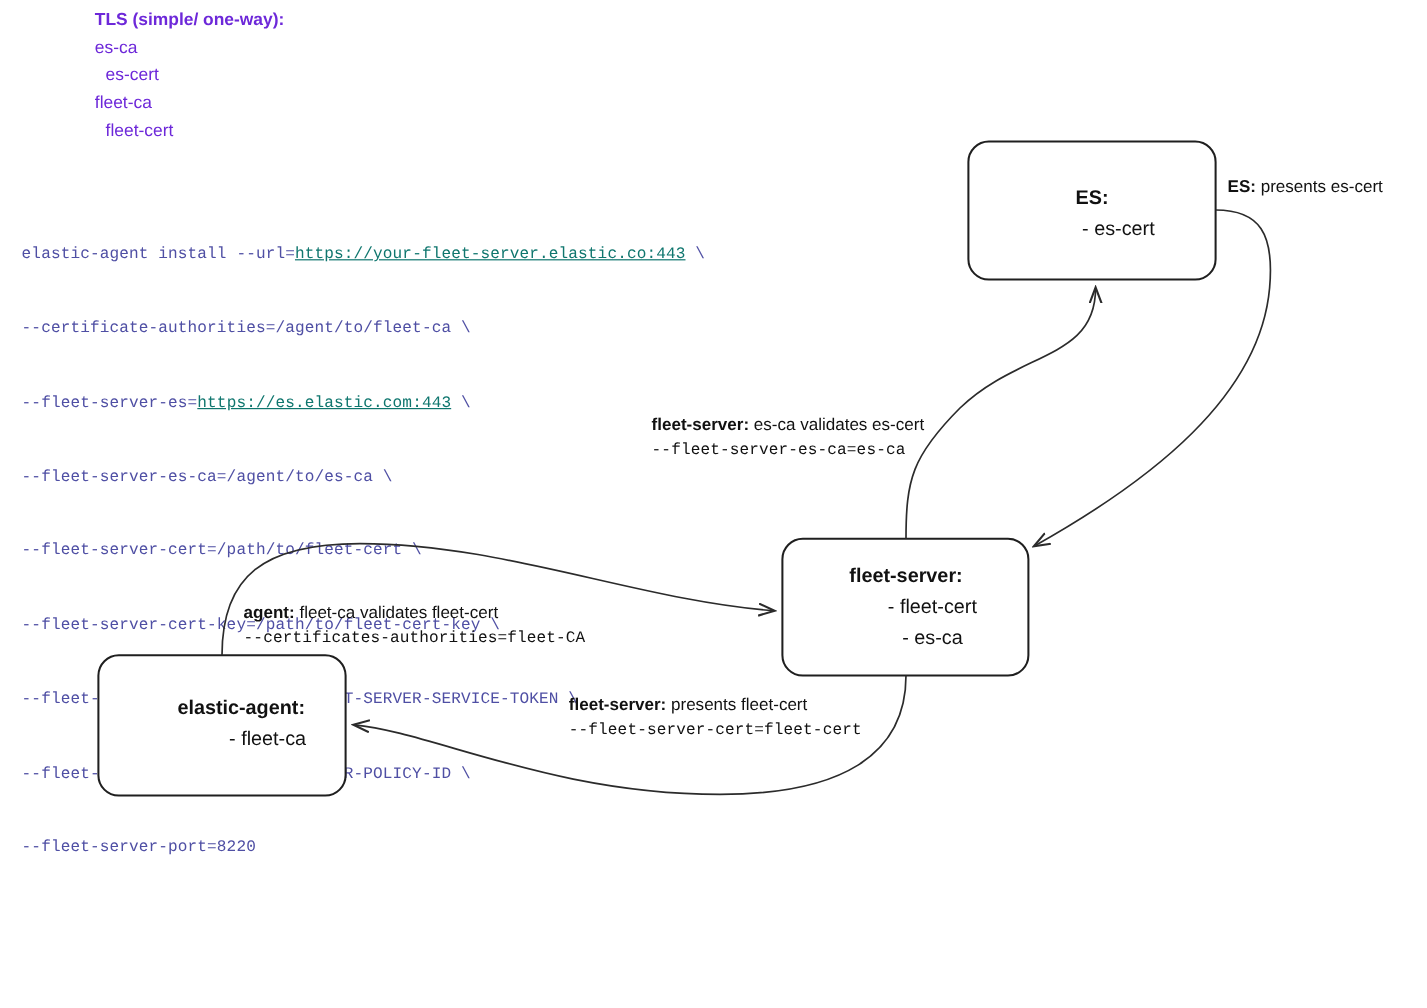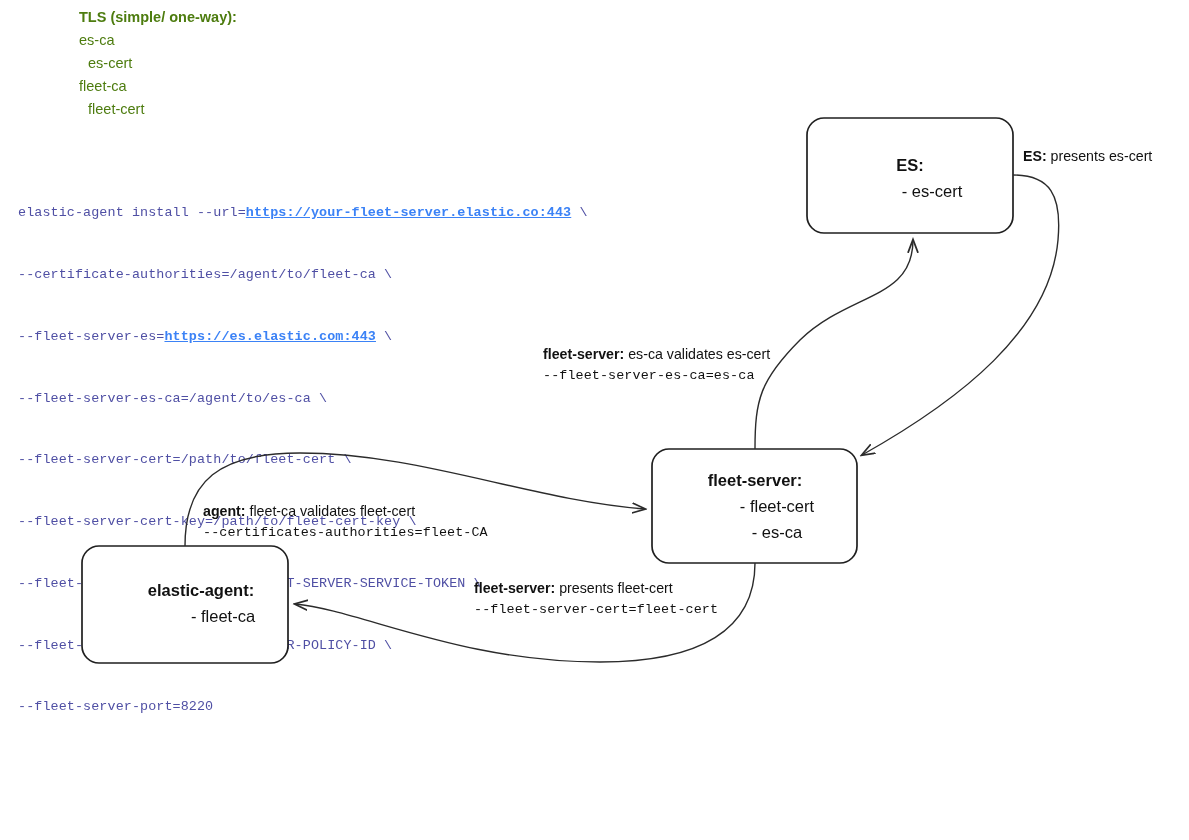--- a/index.html
+++ b/index.html
@@ -17,21 +17,21 @@
   }
 
   
   #legend {
     position: absolute;
     left: 79px;
     top: 6px;
     font-family: "Liberation Sans", sans-serif;
     font-size: 14.5px;
     line-height: 23px;
-    color: #4d7c0f;
+    color: #6d28d9;
   }
   #legend .legend-title {
     font-weight: bold;
     font-size: 14.5px;
   }
   #legend .legend-line { white-space: pre; }
   #legend .indent { padding-left: 9px; }
 
   
   #command-block {
@@ -41,22 +41,21 @@
     font-family: "Liberation Mono", "DejaVu Sans Mono", monospace;
     font-size: 13.4px;
     line-height: 20.6px;
     color: #4f4fa4;
     white-space: pre;
     letter-spacing: 0.1px;
   }
   #command-block .cmd-line { white-space: pre; }
   #command-block .url {
     text-decoration: underline;
-    color: #3b82f6;
-    font-weight: bold;
+    color: #0f766e;
   }
 
   
   #diagram {
     position: absolute;
     left: 0;
     top: 0;
     width: 1189px;
     height: 840px;
   }

